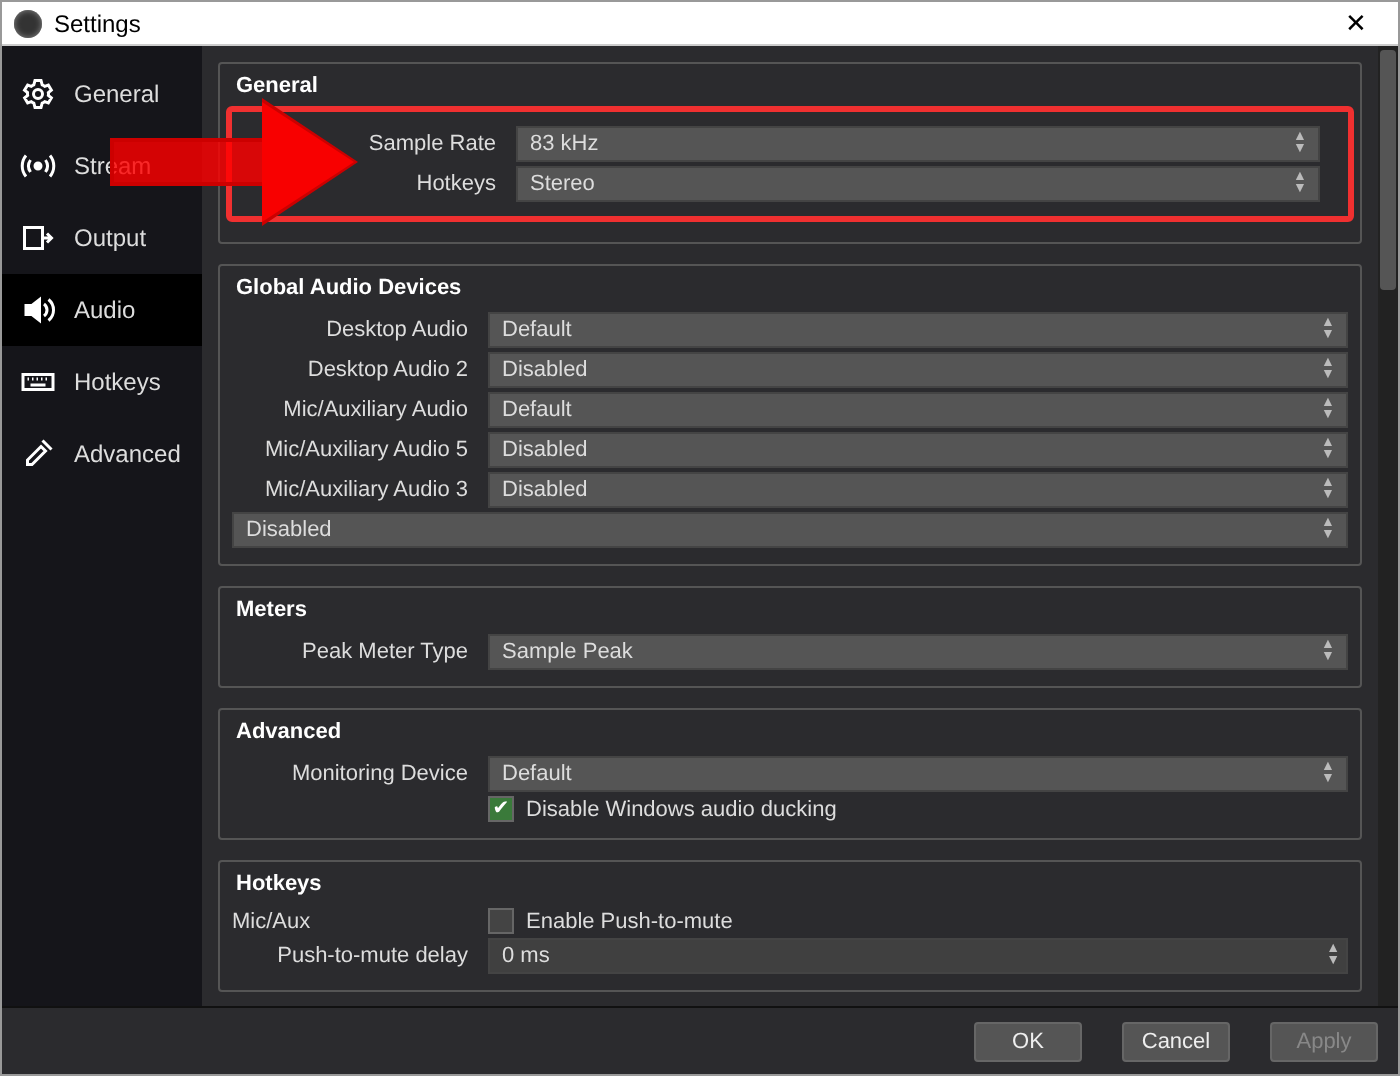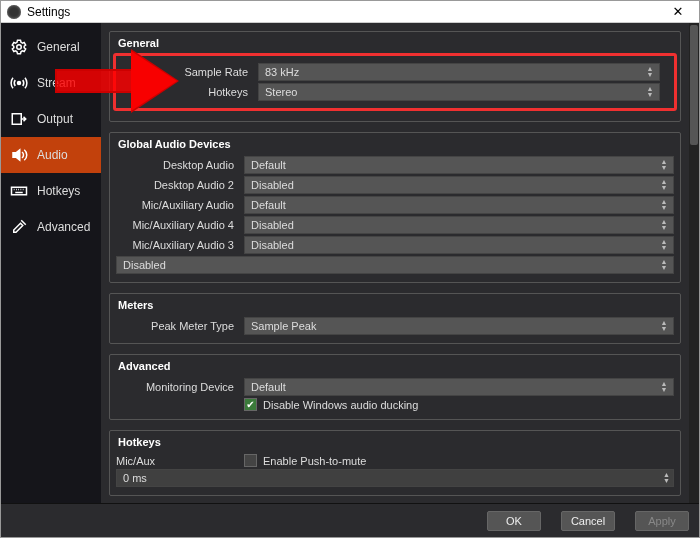--- a/index.html
+++ b/index.html
@@ -6,21 +6,21 @@
   html, body { width: 700px; height: 538px; overflow: hidden; font-family: "Segoe UI", Arial, sans-serif; font-size: 11px; background: #fff; color: #ddd; }
   .window { width: 700px; height: 538px; display: flex; flex-direction: column; border: 1px solid #999; background:#fff; }
   .titlebar { height: 22px; background: #fff; color: #000; display: flex; align-items: center; padding: 0 6px; border-bottom: 1px solid #ccc; font-size: 12px; }
   .titlebar .icon { width: 14px; height: 14px; border-radius: 50%; background: #333; box-shadow: inset 0 0 3px #888; margin-right: 6px; }
   .titlebar .spacer { flex: 1; }
   .titlebar .close { width: 30px; text-align: center; color: #000; font-size: 13px; }
   .body { flex: 1; display: flex; background: #2b2b2e; min-height: 0; }
   .sidebar { width: 100px; background: #15151a; display: flex; flex-direction: column; padding-top: 6px; position: relative; }
   .side-item { display: flex; align-items: center; gap: 8px; padding: 8px 8px; color: #ddd; cursor: pointer; font-size: 12px; }
   .side-item .ic { width: 20px; height: 20px; display: flex; align-items: center; justify-content: center; color: #fff; }
-  .side-item.active { background: #c2410c; }
+  .side-item.active { background: #000000; }
   .content { flex: 1; padding: 4px 8px 4px 8px; overflow: hidden; position: relative; }
   .scroll { height: 100%; overflow-y: hidden; padding-right: 10px; }
   .group { border: 1px solid #555; border-radius: 2px; margin: 4px 0 10px; padding: 3px 6px 6px; position: relative; }
   .group-title { font-weight: bold; color: #fff; font-size: 11px; margin: 2px 0 6px 2px; }
   .highlight { border: 3px solid #f03030; padding: 5px 14px; margin: -2px -3px 4px; border-radius: 3px; }
   .row { display: flex; align-items: center; margin: 2px 0; }
   .row .label { width: 128px; text-align: right; padding-right: 10px; color: #ddd; font-size: 11px; }
   .combo { flex: 1; height: 18px; background: #555; border: 1px solid #444; display: flex; align-items: center; padding: 0 6px; position: relative; color: #ddd; font-size: 11px; }
   .combo .spin { position: absolute; right: 3px; top: 0; bottom: 0; width: 12px; display: flex; flex-direction: column; justify-content: center; line-height: 6px; font-size: 7px; color: #bbb; text-align: center; }
   .chk-row { display: flex; align-items: center; margin: 2px 0; }
@@ -177,21 +177,21 @@
               <div class="label">Mic/Auxiliary Audio</div>
               <div class="combo">
                 <span>Default</span>
                 <span class="spin">
                   <span>▲</span>
                   <span>▼</span>
                 </span>
               </div>
             </div>
           <div class="row">
-              <div class="label">Mic/Auxiliary Audio 4</div>
+              <div class="label">Mic/Auxiliary Audio 5</div>
               <div class="combo">
                 <span>Disabled</span>
                 <span class="spin">
                   <span>▲</span>
                   <span>▼</span>
                 </span>
               </div>
             </div>
           <div class="row">
               <div class="label">Mic/Auxiliary Audio 3</div>
@@ -249,20 +249,21 @@
 
         <div class="group">
           <div class="group-title">Hotkeys</div>
 
           <div class="chk-row">
             <div class="label-left">Mic/Aux</div>
             <div class="chk empty"></div>
             <span>Enable Push-to-mute</span>
           </div>
           <div class="chk-row">
+            <div class="label-left" style="text-align:right;">Push-to-mute delay</div>
             <div class="small-combo" style="flex:1; margin-left:0;">
                 <span>0 ms</span>
                 <span class="sp">
                   <span>▲</span>
                   <span>▼</span>
                 </span>
               </div>
           </div>
 
         </div>

